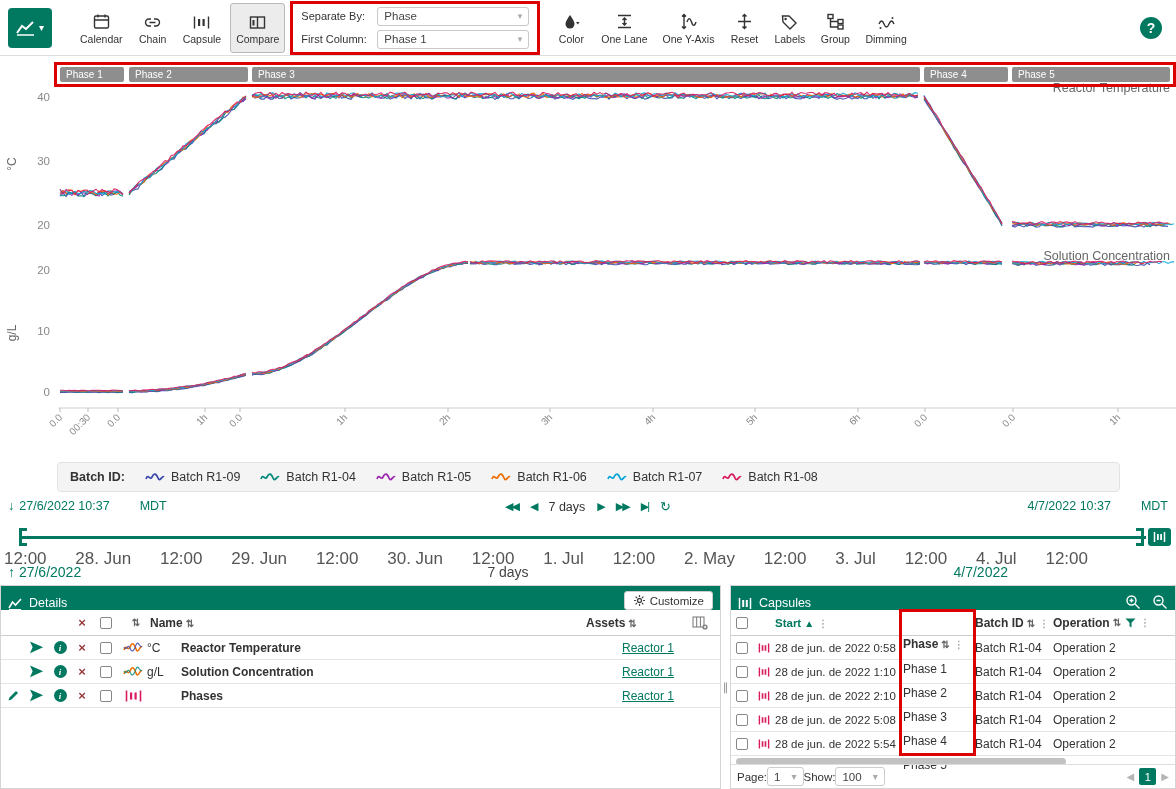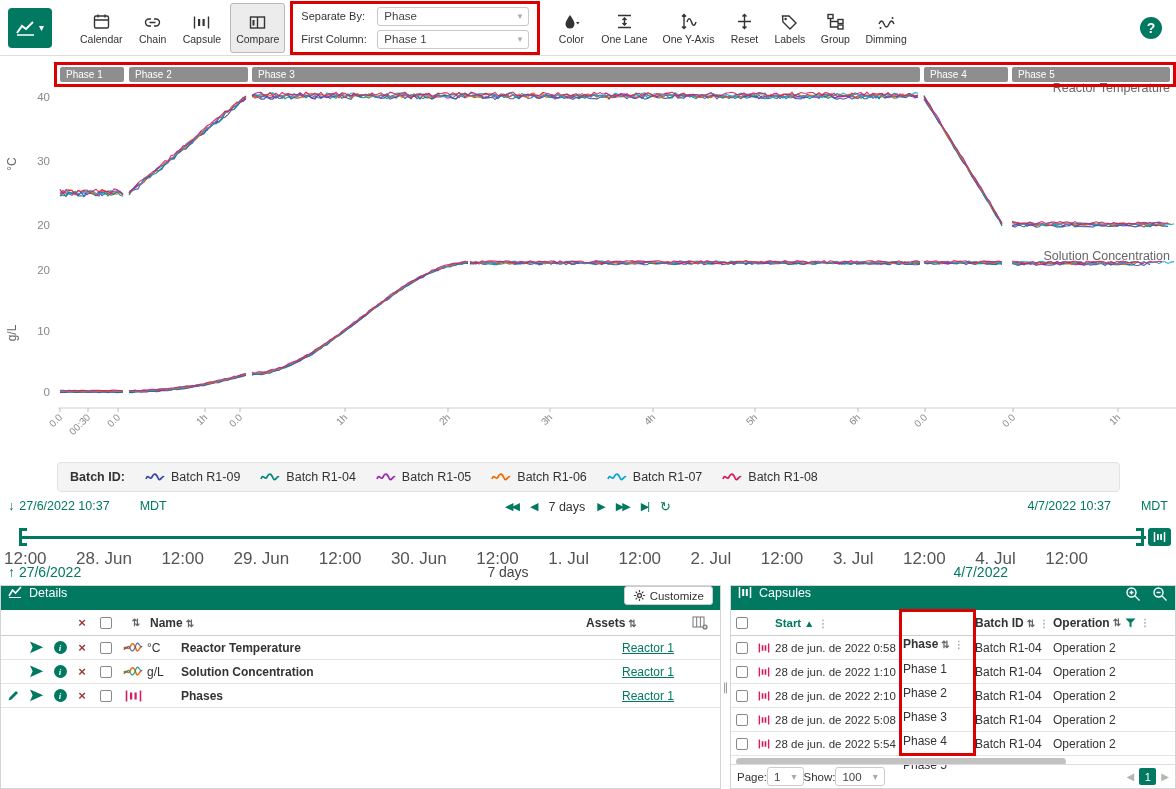--- a/index.html
+++ b/index.html
@@ -62,21 +62,21 @@
   .scrub-dates{position:absolute;top:549px;left:4px;width:1084px;display:flex;justify-content:space-between;
     font-size:17px;color:#555;}
   .range-row{position:absolute;top:564px;left:0;width:1016px;height:18px;font-size:14px;}
   .range-row .r-left{position:absolute;left:8px;color:var(--teal);}
   .range-row .r-center{position:absolute;left:50%;transform:translateX(-50%);color:#444;}
   .range-row .r-right{position:absolute;right:8px;color:var(--teal);}
   
   .panel{position:absolute;top:585px;height:204px;background:#fff;border:1px solid #d5d5d5;}
   .panel.details{left:0;width:721px;}
   .panel.capsules{left:730px;width:446px;}
-  .phead{height:24px;background:var(--teal);color:#fff;display:flex;align-items:flex-start;gap:7px;
+  .phead{height:24px;background:var(--teal);color:#fff;display:flex;align-items:flex-end;gap:7px;
     padding:0 7px;font-size:12.5px;}
   .customize-btn{margin-left:auto;height:19px;background:#fff;border:1px solid #ccc;border-radius:3px;
     color:#333;font-size:11.5px;display:flex;align-items:center;gap:4px;padding:0 8px;}
   .phead-iconbtn{margin-left:4px;display:flex;align-items:center;}
   .phead .spacer{margin-left:auto;}
   
   .dt-header,.dt-row{display:flex;align-items:center;height:24px;border-bottom:1px solid #e4e4e4;font-size:12px;}
   .dt-header{height:26px;border-bottom:1px solid #ccc;font-weight:bold;}
   .c-pencil{width:24px;display:flex;justify-content:center;}
   .c-plane{width:24px;display:flex;justify-content:center;}
@@ -446,21 +446,21 @@
 <div class="scrub-dates">
     <span>12:00</span>
     <span>28. Jun</span>
     <span>12:00</span>
     <span>29. Jun</span>
     <span>12:00</span>
     <span>30. Jun</span>
     <span>12:00</span>
     <span>1. Jul</span>
     <span>12:00</span>
-    <span>2. Jul</span>
+    <span>2. May</span>
     <span>12:00</span>
     <span>3. Jul</span>
     <span>12:00</span>
     <span>4. Jul</span>
     <span>12:00</span>
   </div>
 <div class="range-row">
   <span class="r-left"><span>↑</span> <span>27/6/2022</span></span>
   <span class="r-center">7 days</span>
   <span class="r-right">4/7/2022</span>

